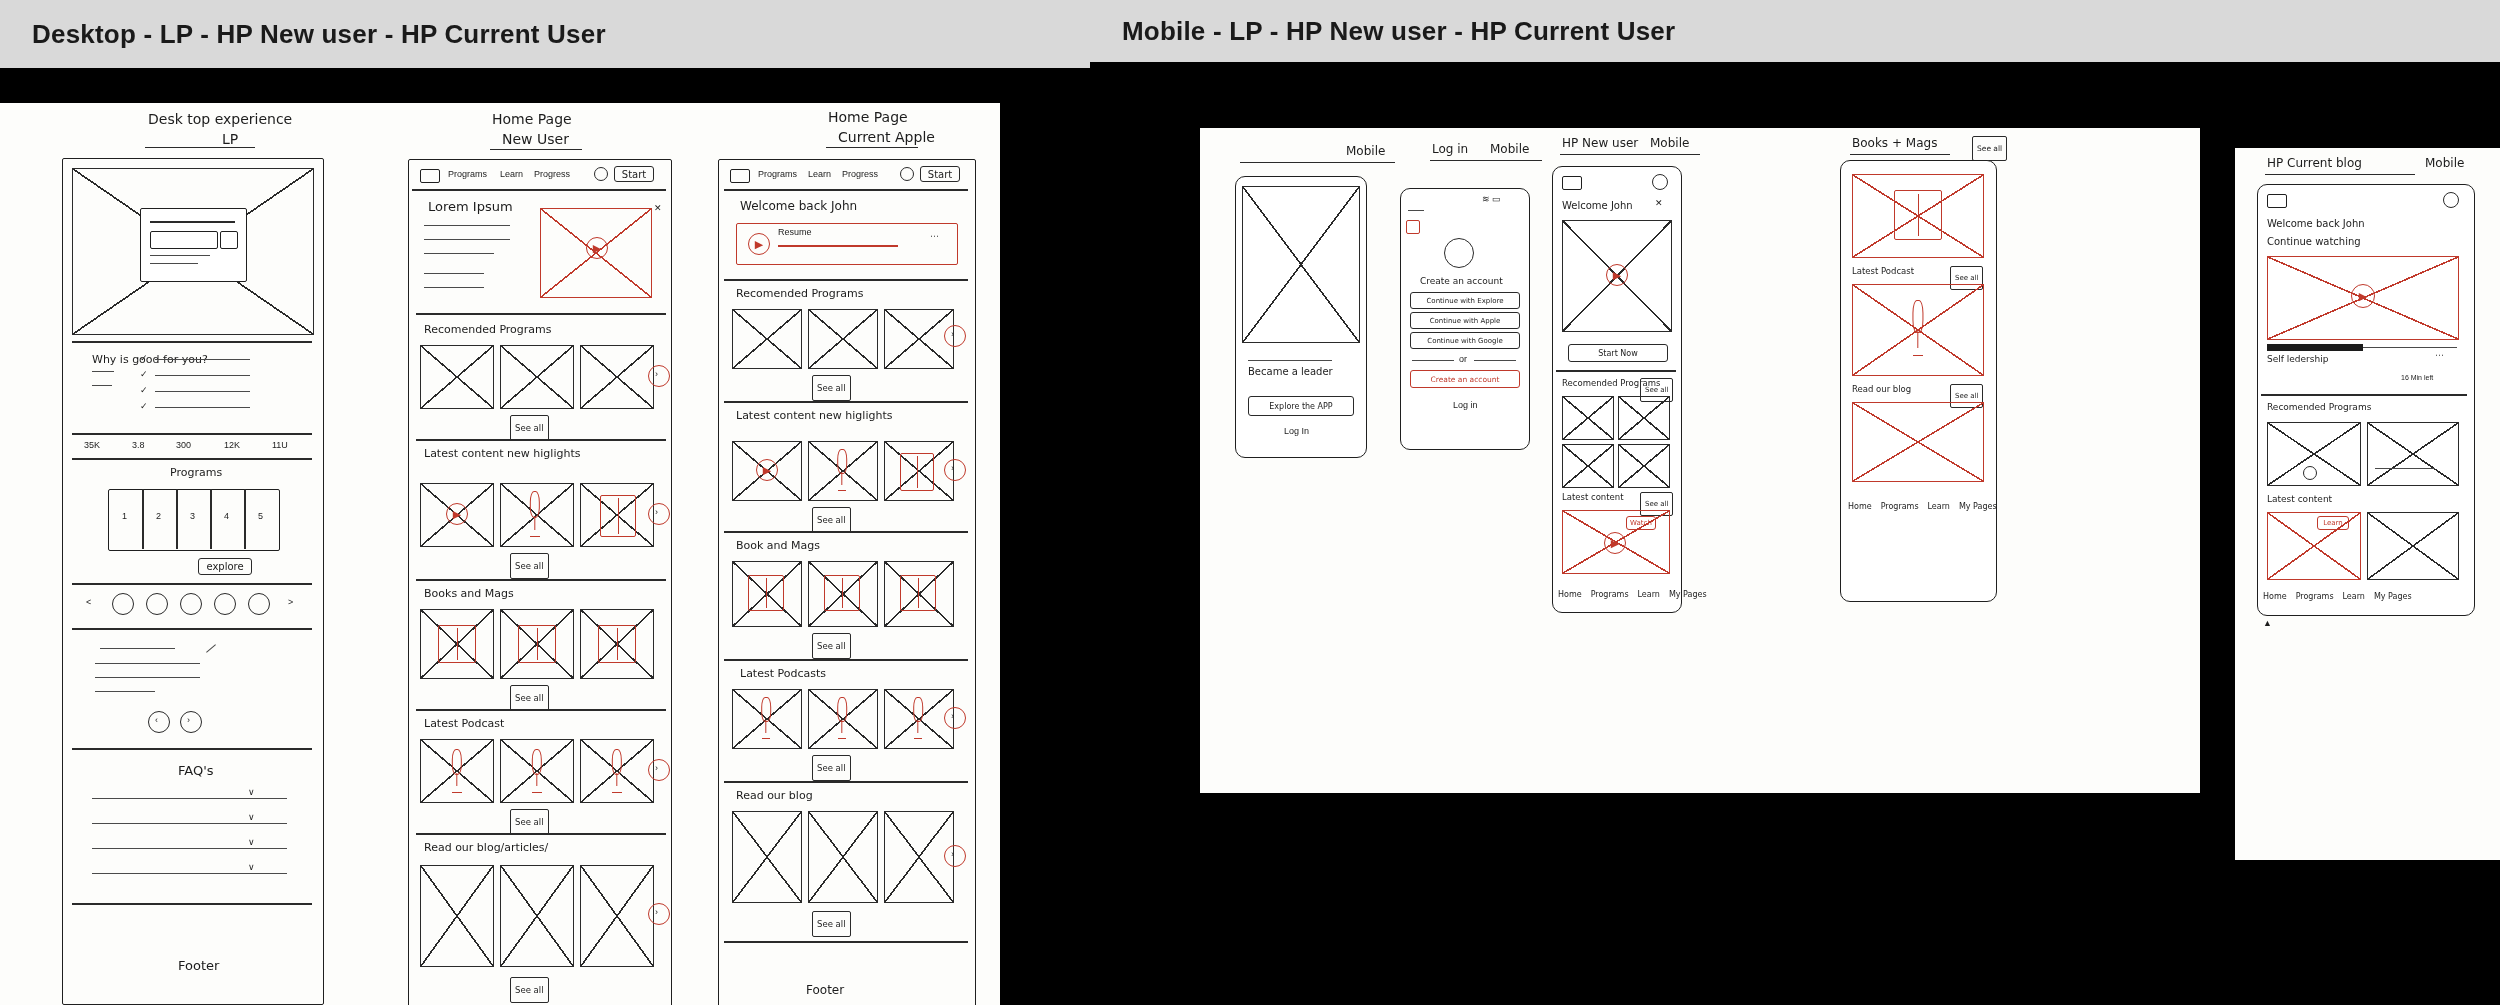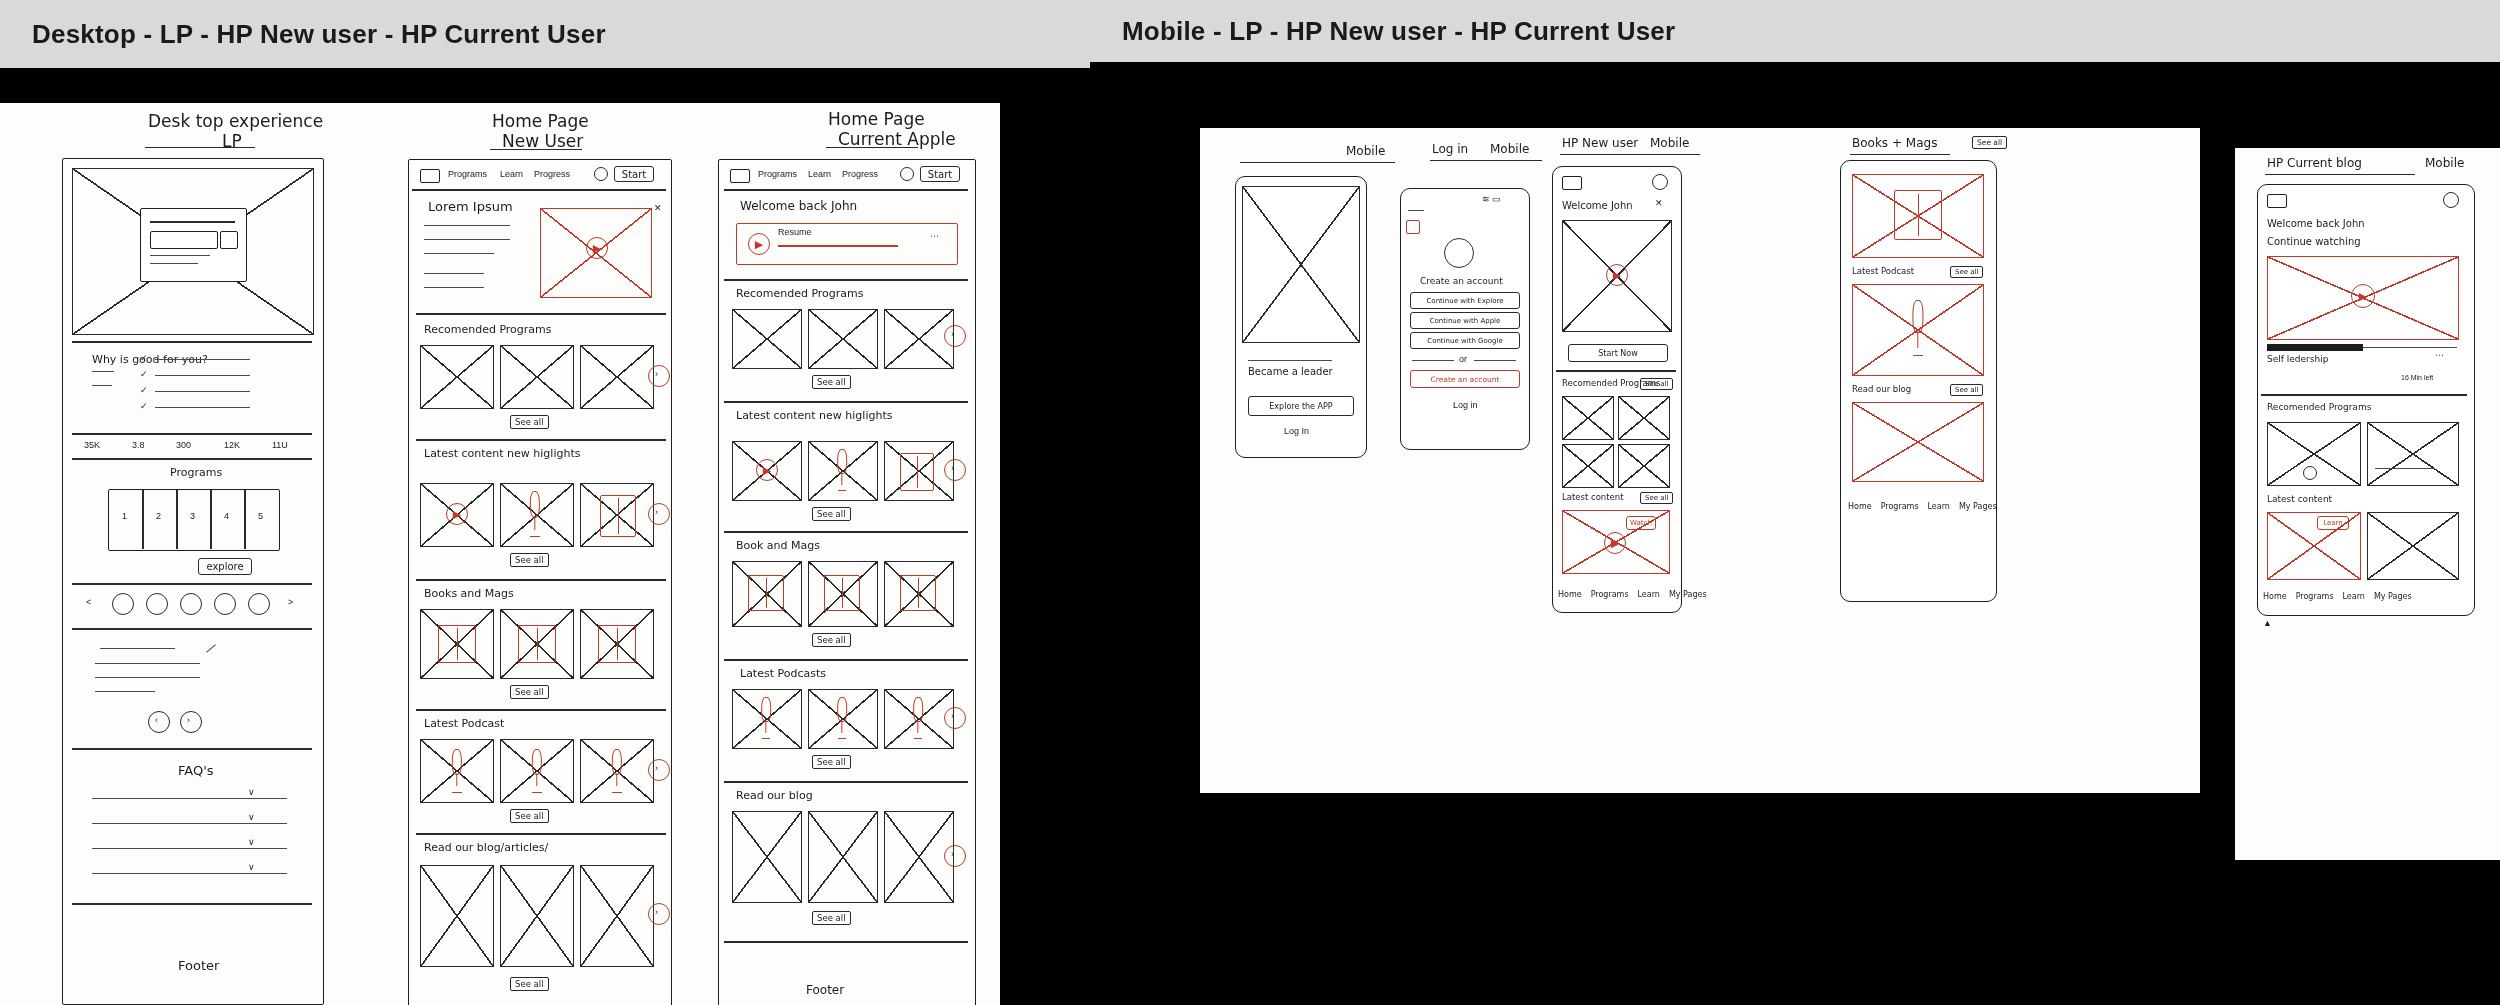--- a/index.html
+++ b/index.html
@@ -30,36 +30,36 @@
   .xbox{position:absolute;border:1.5px solid #2a2a2a;}
   .xbox:before,.xbox:after{content:"";position:absolute;left:0;top:0;width:100%;height:100%;
     background:linear-gradient(to top right,transparent calc(50% - .8px),#2a2a2a calc(50% - .8px),#2a2a2a calc(50% + .8px),transparent calc(50% + .8px));}
   .xbox:after{background:linear-gradient(to bottom right,transparent calc(50% - .8px),#2a2a2a calc(50% - .8px),#2a2a2a calc(50% + .8px),transparent calc(50% + .8px));}
   .xbox.r{border-color:#c0392b;}
   .xbox.r:before{background:linear-gradient(to top right,transparent calc(50% - .8px),#c0392b calc(50% - .8px),#c0392b calc(50% + .8px),transparent calc(50% + .8px));}
   .xbox.r:after{background:linear-gradient(to bottom right,transparent calc(50% - .8px),#c0392b calc(50% - .8px),#c0392b calc(50% + .8px),transparent calc(50% + .8px));}
   .circ{position:absolute;border:1.5px solid #2a2a2a;border-radius:50%;}
   .circ.r{border-color:#c0392b;}
   .lbl{position:absolute;white-space:nowrap;font-family:"DejaVu Sans",sans-serif;}
-  .title{font-size:17px;color:#1c1c1c;}
+  .title{font-size:14px;color:#1c1c1c;}
   .ttl-u{position:absolute;height:1.4px;background:#2a2a2a;}
   .tiny{font-size:9px;color:#1c1c1c;}
   .btn{position:absolute;border:1.4px solid #2a2a2a;border-radius:3px;display:flex;align-items:center;justify-content:center;
        font-family:"DejaVu Sans",sans-serif;font-size:10px;color:#1c1c1c;background:transparent;}
   .btn.r{border-color:#c0392b;color:#c0392b;}
   .play{position:absolute;border:1.4px solid #c0392b;border-radius:50%;display:flex;align-items:center;justify-content:center;color:#c0392b;font-size:11px;}
   .bookicon{position:absolute;border:1.5px solid #c0392b;border-radius:2px;}
   .bookicon:before{content:"";position:absolute;left:50%;top:6%;width:1.4px;height:88%;background:#c0392b;}
   .mic{position:absolute;}
   .mic .cap2{position:absolute;left:50%;top:0;transform:translateX(-50%);width:38%;height:55%;border:1.4px solid #c0392b;border-radius:40%;}
   .mic .stand{position:absolute;left:50%;top:55%;width:1.4px;height:30%;background:#c0392b;transform:translateX(-50%);}
   .mic .base{position:absolute;left:28%;bottom:0;width:44%;height:1.4px;background:#c0392b;}
   .phone{position:absolute;border:1.6px solid #1f1f1f;border-radius:10px;background:#fff;}
   .sect-ttl{position:absolute;font-family:"DejaVu Sans",sans-serif;font-size:11px;color:#1c1c1c;white-space:nowrap;}
-  .seeall{position:absolute;font-family:"DejaVu Sans",sans-serif;font-size:8.5px;color:#1c1c1c;border:1.2px solid #2a2a2a;padding:1px 4px;border-radius:2px;}
+  .seeall{position:absolute;font-family:"DejaVu Sans",sans-serif;font-size:8.5px;color:#1c1c1c;border:1.2px solid #2a2a2a;padding:7px 4px;border-radius:2px;}
   .navbar{position:absolute;font-family:"DejaVu Sans",sans-serif;font-size:8px;color:#1c1c1c;display:flex;gap:9px;}
 </style>
 </head>
 <body>
 
 <div class="stage">
 
   <div class="banner" id="banner-mobile">
     <div class="btxt">Mobile - LP - HP New user - HP Current User</div>
   </div>

